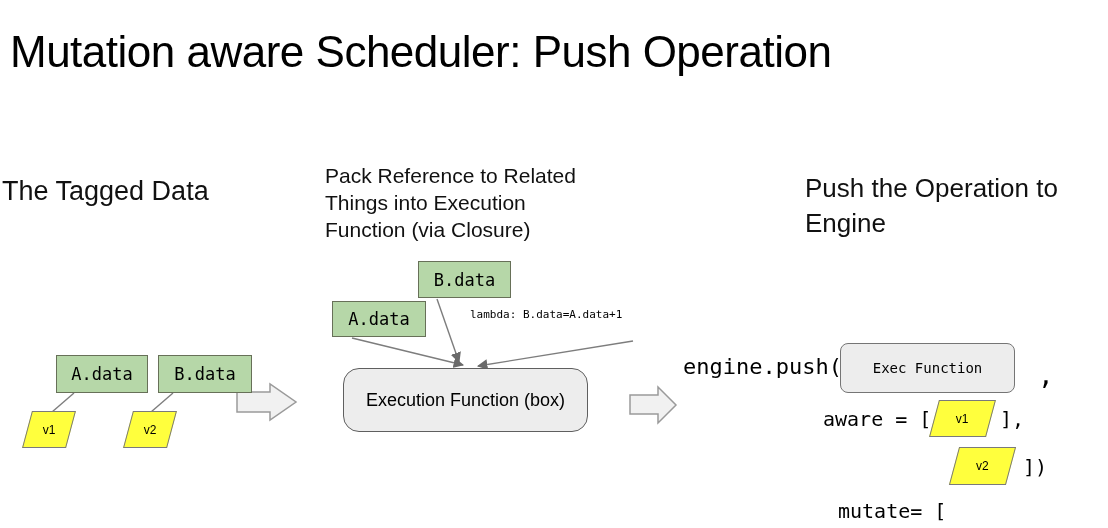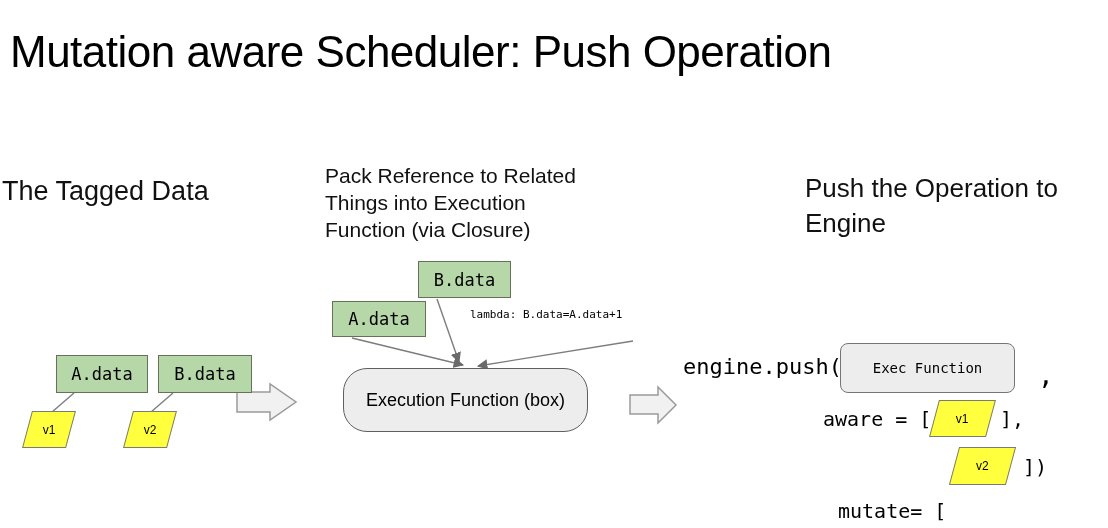--- a/index.html
+++ b/index.html
@@ -21,21 +21,21 @@
     position:absolute; background:var(--box-green,#b6d7a8);
     border:1.5px solid #677058; box-sizing:border-box;
     display:flex; align-items:center; justify-content:center;
     font-family:"DejaVu Sans Mono", monospace; font-size:17px;margin-left:28px;
   }
   .exec-round {
     position:absolute; box-sizing:border-box;
     background:var(--exec-gray,#ededed); border:1.5px solid #5f5f5f;
     display:flex; align-items:center; justify-content:center;
   }
-  #exec-big   { left:343px; top:368px; width:245px; height:64px; border-radius:24px; font-size:18px; }
+  #exec-big   { left:343px; top:368px; width:245px; height:64px; border-radius:16px; font-size:18px; }
   #exec-small { left:840px; top:343px; width:175px; height:50px; border-radius:8px;
                 font-family:"DejaVu Sans Mono", monospace; font-size:14px; border-color:#757575; }
 
   .ptag {
     position:absolute; background:var(--tag-yellow,#ffff3d);
     border:1px solid #7a7a7a; box-sizing:border-box; transform:skewX(-15deg);
     display:flex; align-items:center; justify-content:center;
   }
   .ptag > span { transform:skewX(15deg); font-size:12px; font-family:"Liberation Sans",sans-serif; }
 

